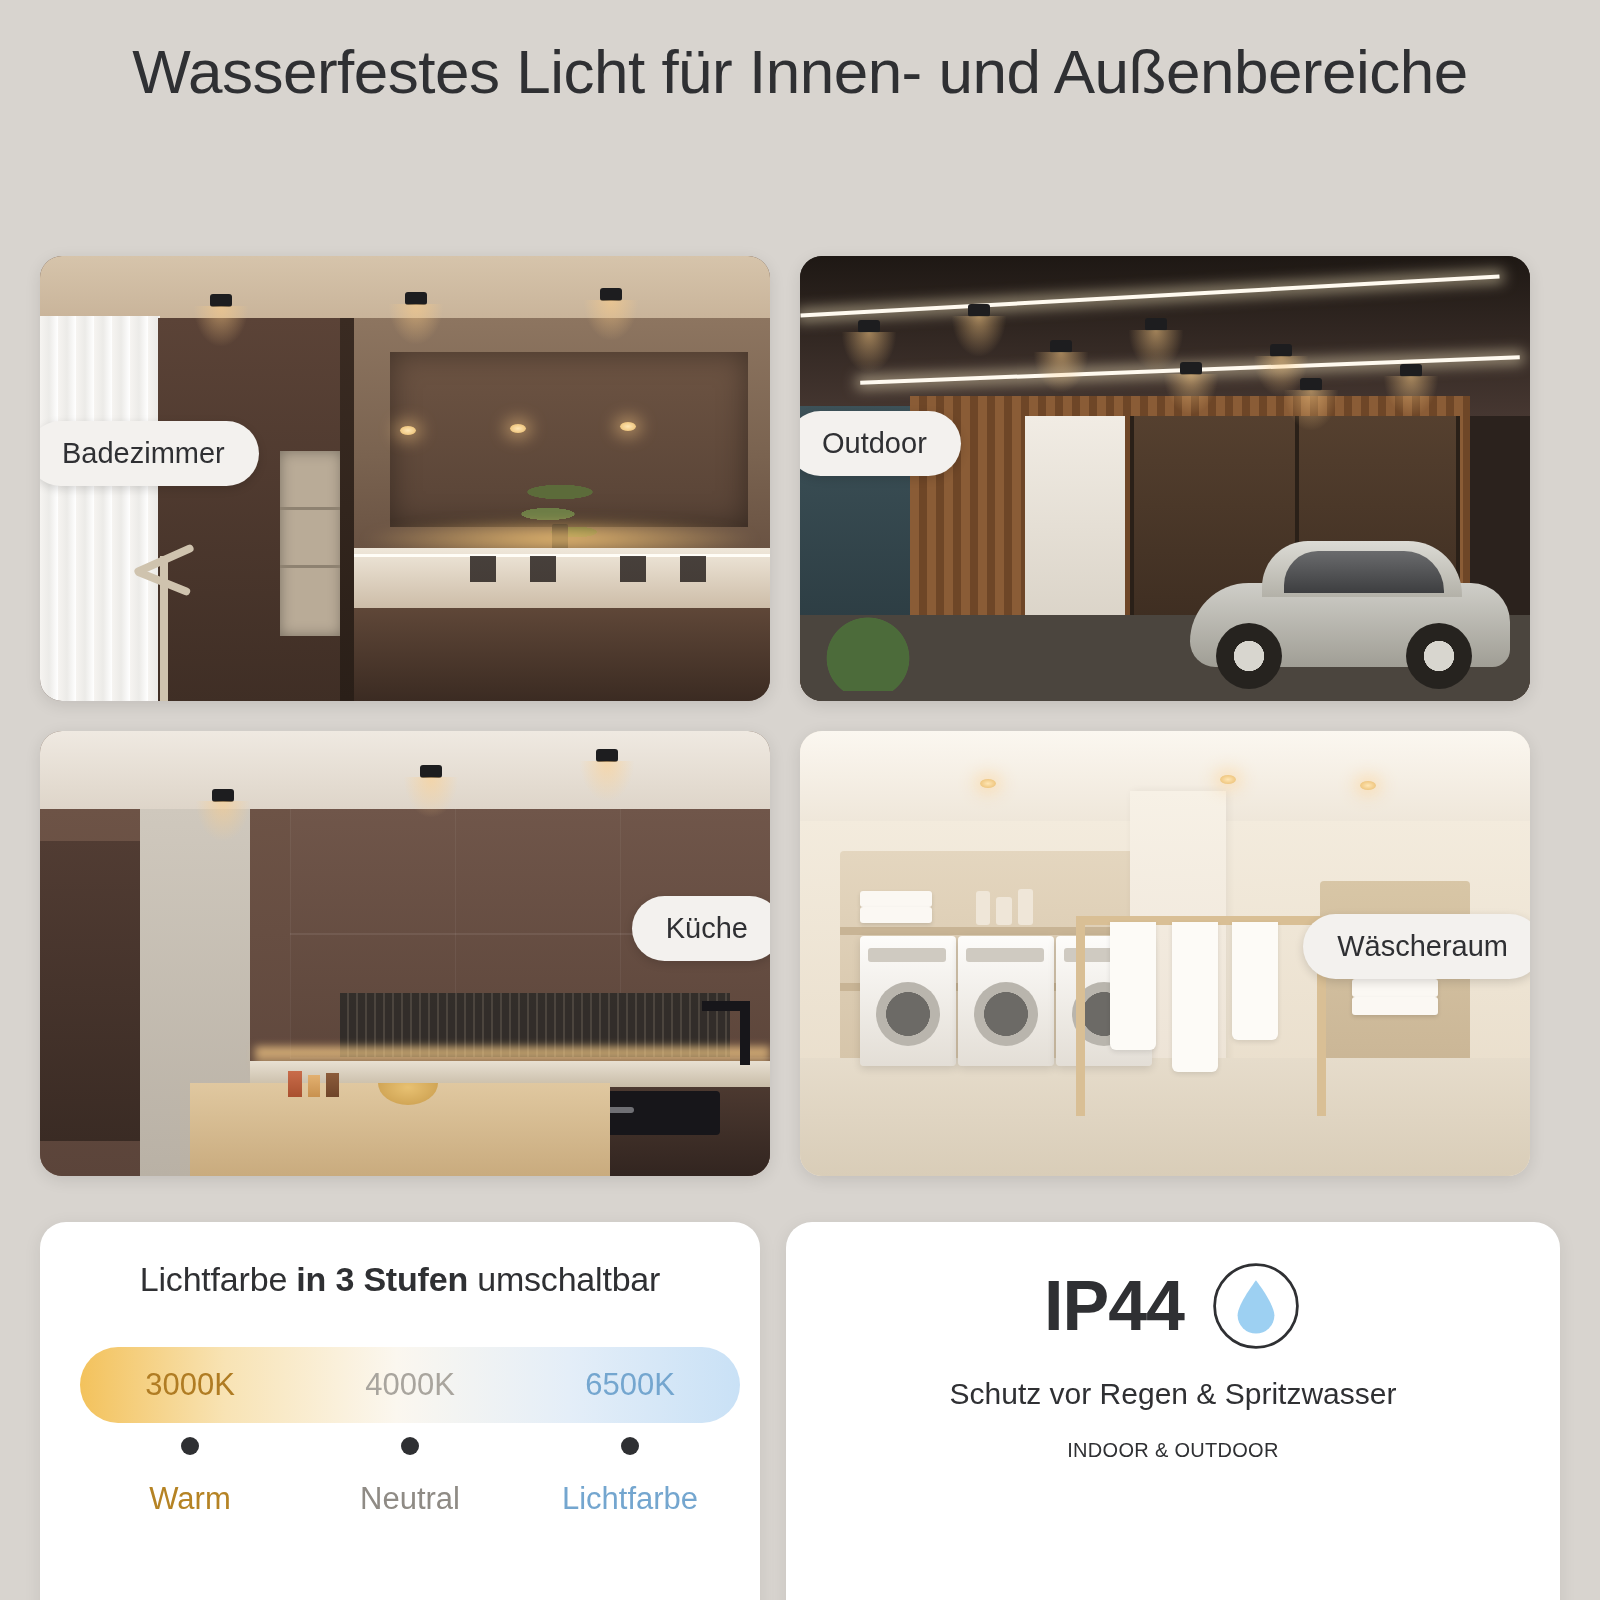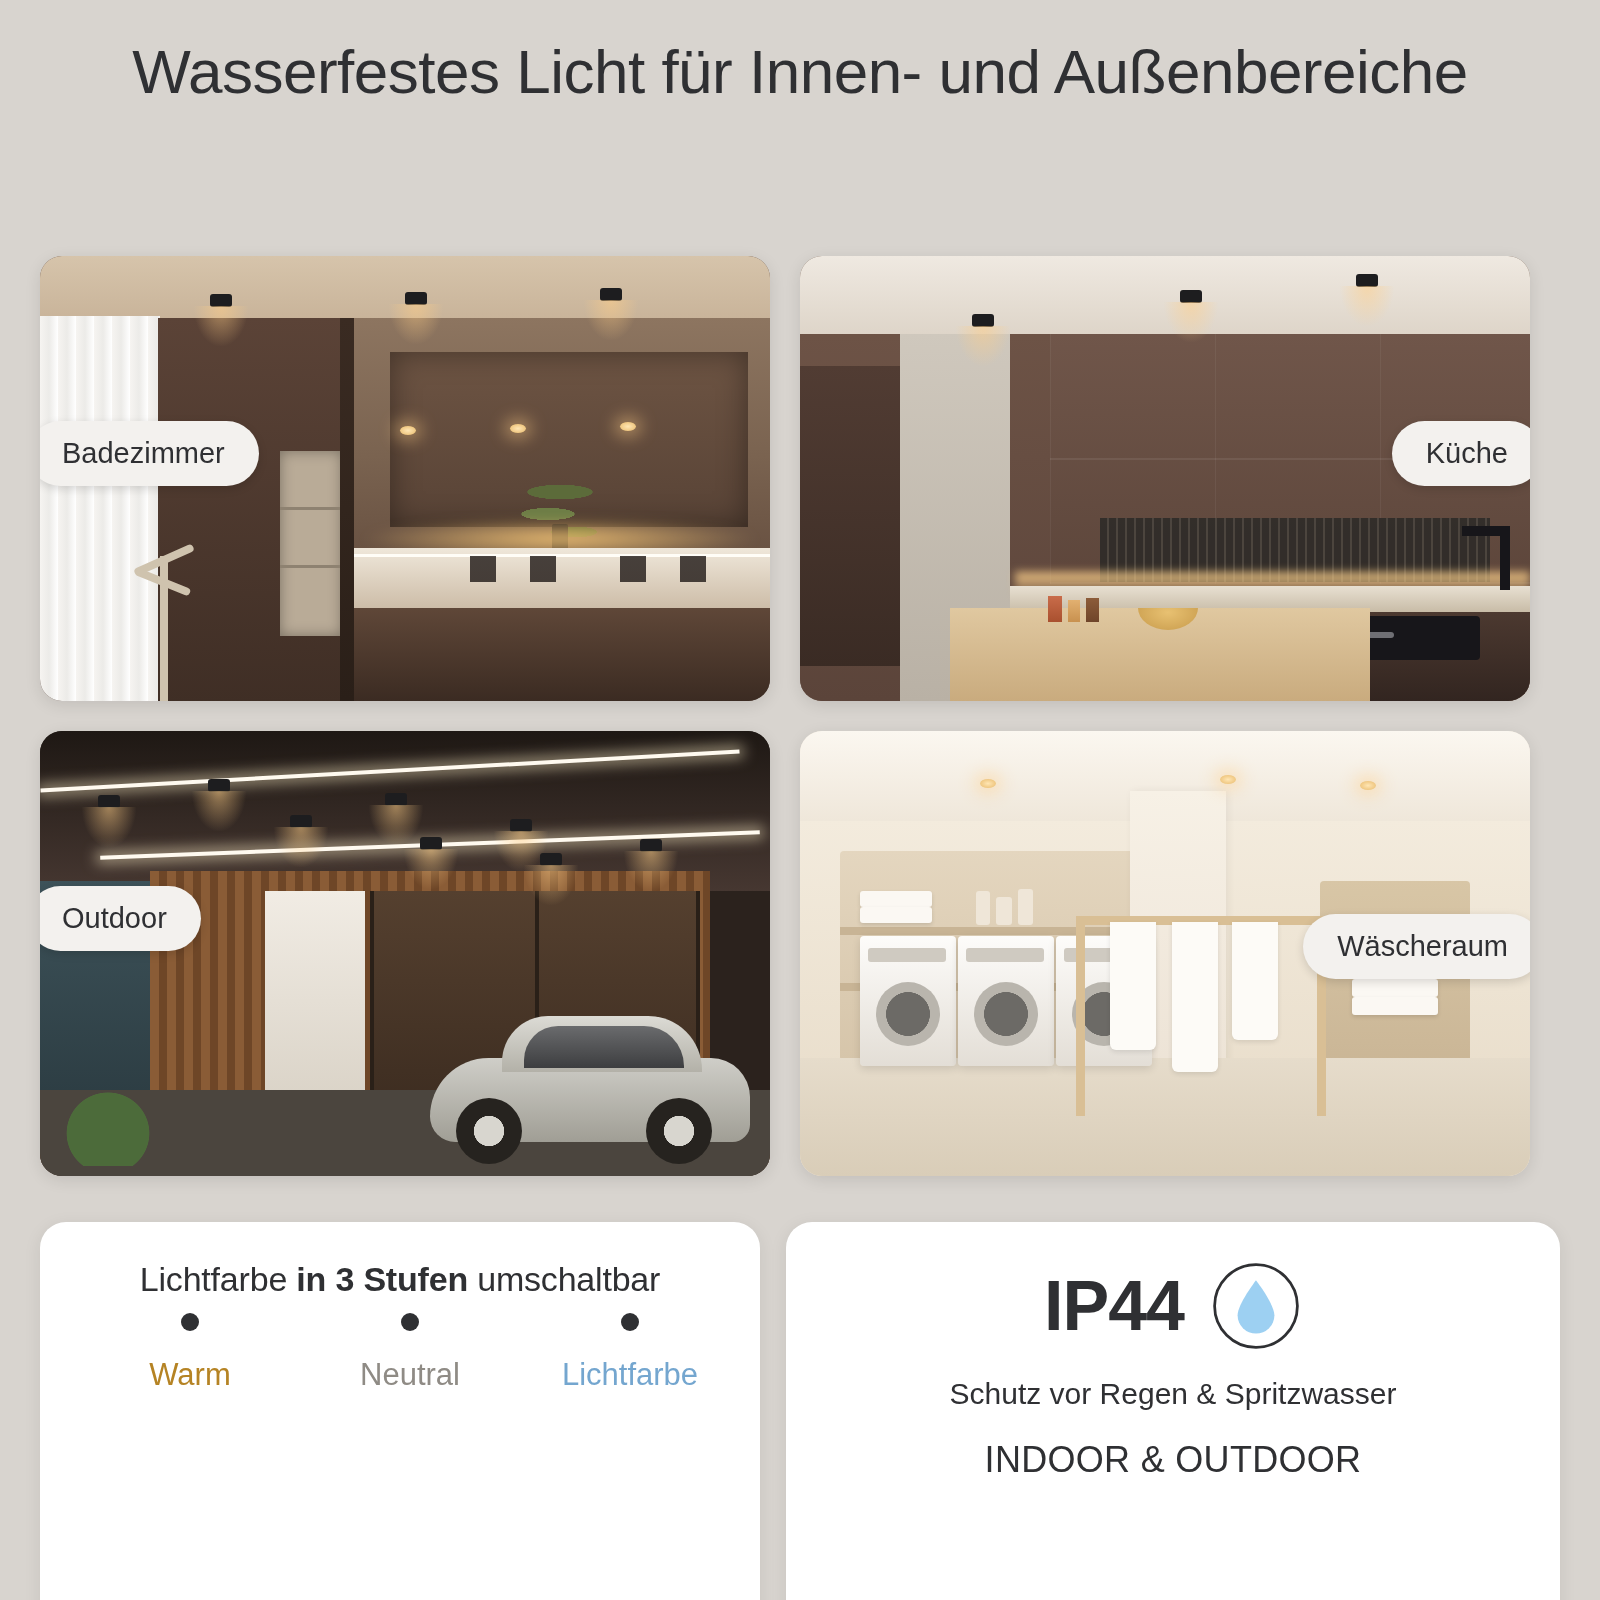--- a/index.html
+++ b/index.html
@@ -437,21 +437,21 @@
     display:flex; justify-content:space-between; width:218px; margin:18px auto 0;
     font-size:25px; color:#3a3b3e;
   }
 
   .ip-row { display:flex; align-items:center; justify-content:center; gap:26px; }
   .ip-text { font-size:70px; font-weight:700; color:#2f3033; letter-spacing:-1px; }
   .ip-drop { width:92px; height:92px; }
   .ip-sub {
     margin-top:22px; font-size:30px; color:#2f3033; line-height:1.3;
   }
-  .ip-foot { margin-top:26px; font-size:36px; color:#2f3033; letter-spacing:.3px; }
+  .ip-foot { margin-top:26px; font-size:20px; color:#2f3033; letter-spacing:.3px; }
 </style>
 </head>
 <body>
 
 <div class="page">
 
   <h1 class="headline">Wasserfestes Licht für Innen- und Außenbereiche</h1>
 
   <div class="grid">
 
@@ -472,43 +472,20 @@
         <div class="bath-col"></div>
         <div class="bath-tapstand"></div>
         <div class="spot" style="left:170px; top:38px;"></div>
         <div class="spot" style="left:365px; top:36px;"></div>
         <div class="spot" style="left:560px; top:32px;"></div>
         <div class="dot-light" style="left:360px; top:170px;"></div>
         <div class="dot-light" style="left:470px; top:168px;"></div>
         <div class="dot-light" style="left:580px; top:166px;"></div>
       </div>
       <div class="tag tag-left" style="top:165px;">Badezimmer</div>
-    </div>
-
-    <div class="card">
-      <div class="sc-kitchen">
-        <div class="k-ceiling"></div>
-        <div class="k-backwall"></div>
-        <div class="k-panel"></div>
-        <div class="k-cab-left"></div>
-        <div class="k-pillar"></div>
-        <div class="k-tile"></div>
-        <div class="k-glow"></div>
-        <div class="k-counter"></div>
-        <div class="k-lowcab"></div>
-        <div class="k-oven"></div>
-        <div class="k-tap"></div>
-        <div class="k-island"></div>
-        <div class="k-jars"></div>
-        <div class="k-bowl"></div>
-        <div class="spot" style="left:172px; top:58px;"></div>
-        <div class="spot" style="left:380px; top:34px;"></div>
-        <div class="spot" style="left:556px; top:18px;"></div>
-      </div>
-      <div class="tag tag-right" style="top:165px;">Küche</div>
     </div>
 
     <div class="card">
       <div class="sc-out">
         <div class="o-ceiling"></div>
         <div class="o-ceil-line" style="left:0; top:38px; width:700px; transform:rotate(-3.2deg);"></div>
         <div class="o-ceil-line" style="left:60px; top:112px; width:660px; transform:rotate(-2.2deg);"></div>
         <div class="o-wallL"></div>
         <div class="o-wood"></div>
         <div class="o-door"></div>
@@ -525,20 +502,43 @@
         <div class="spot" style="left:58px; top:64px;"></div>
         <div class="spot" style="left:168px; top:48px;"></div>
         <div class="spot" style="left:250px; top:84px;"></div>
         <div class="spot" style="left:345px; top:62px;"></div>
         <div class="spot" style="left:380px; top:106px;"></div>
         <div class="spot" style="left:470px; top:88px;"></div>
         <div class="spot" style="left:500px; top:122px;"></div>
         <div class="spot" style="left:600px; top:108px;"></div>
       </div>
       <div class="tag tag-left" style="top:155px;">Outdoor</div>
+    </div>
+
+    <div class="card">
+      <div class="sc-kitchen">
+        <div class="k-ceiling"></div>
+        <div class="k-backwall"></div>
+        <div class="k-panel"></div>
+        <div class="k-cab-left"></div>
+        <div class="k-pillar"></div>
+        <div class="k-tile"></div>
+        <div class="k-glow"></div>
+        <div class="k-counter"></div>
+        <div class="k-lowcab"></div>
+        <div class="k-oven"></div>
+        <div class="k-tap"></div>
+        <div class="k-island"></div>
+        <div class="k-jars"></div>
+        <div class="k-bowl"></div>
+        <div class="spot" style="left:172px; top:58px;"></div>
+        <div class="spot" style="left:380px; top:34px;"></div>
+        <div class="spot" style="left:556px; top:18px;"></div>
+      </div>
+      <div class="tag tag-right" style="top:165px;">Küche</div>
     </div>
 
     <div class="card">
       <div class="sc-laundry">
         <div class="l-ceiling"></div>
         <div class="l-wall"></div>
         <div class="l-shelfbox"></div>
         <div class="l-shelf" style="top:196px;"></div>
         <div class="l-shelf" style="top:252px;"></div>
         <div class="l-towels" style="left:60px; top:160px; width:72px; height:16px;"></div>
@@ -571,20 +571,25 @@
 
   </div>
 
   <div class="features">
 
     <div class="fcard fcard-temp">
       <div class="temp-title">
         <span>Lichtfarbe </span><b>in 3 Stufen</b><span> umschaltbar</span>
       </div>
 
+      <div class="temp-bar">
+        <div class="temp-k k-warm">3000K</div>
+        <div class="temp-k k-neutral">4000K</div>
+        <div class="temp-k k-day">6500K</div>
+      </div>
 
       <div class="temp-dots">
         <div class="temp-dot" style="left:110px;"></div>
         <div class="temp-dot" style="left:330px;"></div>
         <div class="temp-dot" style="left:550px;"></div>
       </div>
 
       <div class="temp-labels">
         <div class="temp-label lb-warm">Warm</div>
         <div class="temp-label lb-neutral">Neutral</div>

